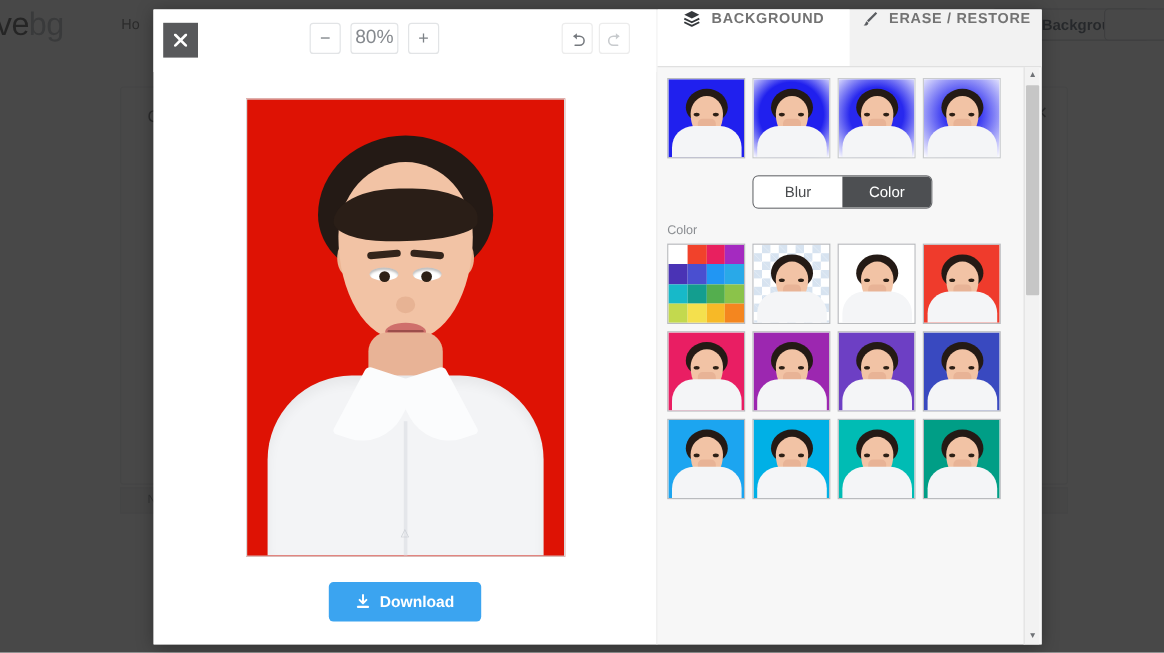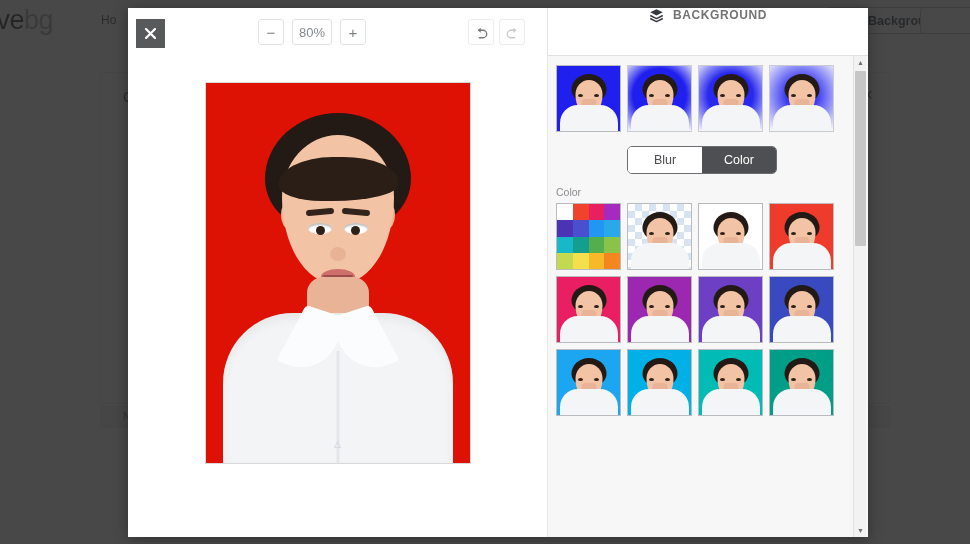--- a/index.html
+++ b/index.html
@@ -119,21 +119,21 @@
     background: #fff; color: #7d8287;
     display: flex; align-items: center; justify-content: center;
     font-size: 15px; line-height: 1;
     cursor: pointer;
   }
   #zoom-level {
     min-width: 40px; height: 26px;
     border: 1px solid #e2e4e6; border-radius: 3px;
     background: #fff; color: #85898e;
     display: flex; align-items: center; justify-content: center;
-    font-size: 13px;
+    font-size: 16px;
   }
   #history-group {
     position: absolute; left: 340px; top: 11px;
     display: flex; gap: 5px;
   }
   .hbtn {
     width: 26px; height: 26px;
     border: 1px solid #ececec; border-radius: 3px;
     background: #fff;
     display: flex; align-items: center; justify-content: center;
@@ -433,32 +433,48 @@
         <div class="p-lip"></div>
         <div class="p-neck"></div>
         <div class="p-shirt"></div>
         <div class="p-collar-l"></div>
         <div class="p-collar-r"></div>
         <div class="p-placket"></div>
         <div class="p-watermark">△</div>
       </div>
     </div>
 
+    <div id="download-row">
+      <div id="download-btn">
+        <svg width="13" height="13" viewBox="0 0 16 16">
+          <path d="M8 1 V9 M4.5 6 L8 9.6 L11.5 6" stroke="#ffffff" stroke-width="2" fill="none" stroke-linecap="round" stroke-linejoin="round"></path>
+          <rect x="2" y="12" width="12" height="2.4" fill="#ffffff" rx="0.6"></rect>
+        </svg>
+        <span>Download</span>
+      </div>
+    </div>
   </div>
 
   <div id="sidebar">
 
     <div id="tabs">
       <div class="tab active">
         <svg width="15" height="15" viewBox="0 0 18 18">
           <path d="M9 1.5 L16.5 5.2 L9 8.9 L1.5 5.2 Z" fill="#35383c"></path>
           <path d="M1.5 9 L9 12.7 L16.5 9" stroke="#35383c" stroke-width="1.8" fill="none" stroke-linejoin="round"></path>
           <path d="M1.5 12.6 L9 16.3 L16.5 12.6" stroke="#35383c" stroke-width="1.8" fill="none" stroke-linejoin="round"></path>
         </svg>
         <span>BACKGROUND</span>
+      </div>
+      <div class="tab">
+        <svg width="15" height="15" viewBox="0 0 18 18">
+          <path d="M15.2 2.4 L6.6 11 l1.6 1.6 L16.8 4 Z" fill="#5a5d61"></path>
+          <path d="M6.2 11.6 c-1.4 1.2 -1.1 3.2 -3 4.1 c2.4 .7 4.7 -.4 4.8 -2.4 Z" fill="#5a5d61"></path>
+        </svg>
+        <span>ERASE / RESTORE</span>
       </div>
     </div>
 
     <div id="panel-scroll">
 
       <div class="thumb-grid" id="blur-grid">
           <div class="thumb">
             <div class="bgfill" style="background: rgb(32, 32, 238);"></div>
             <div class="mini">
               <div class="m-hair"></div>

